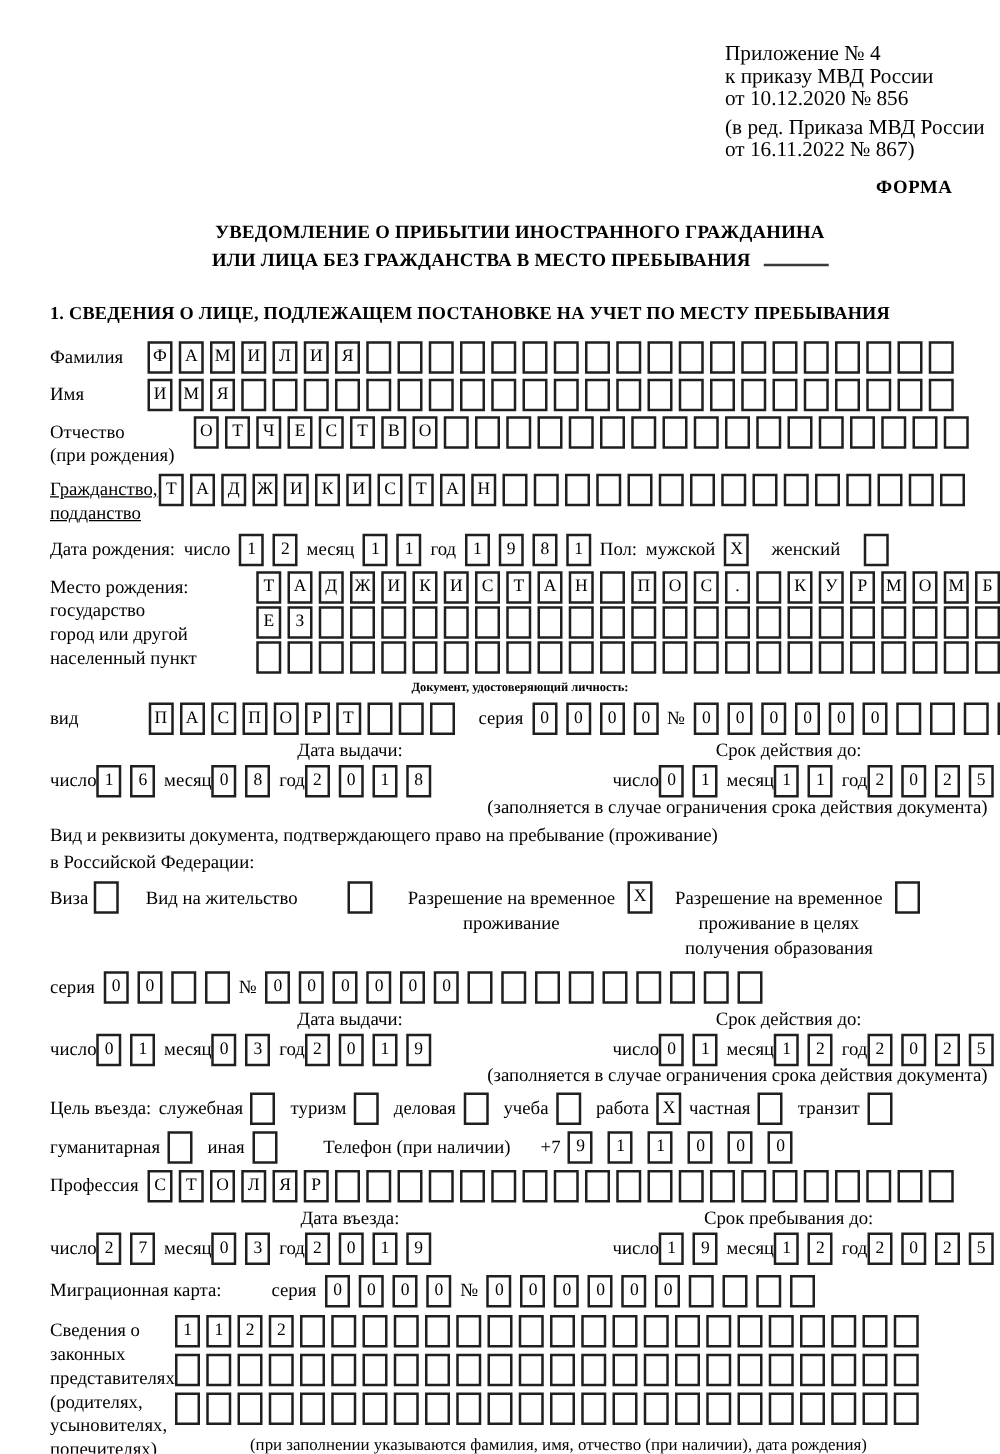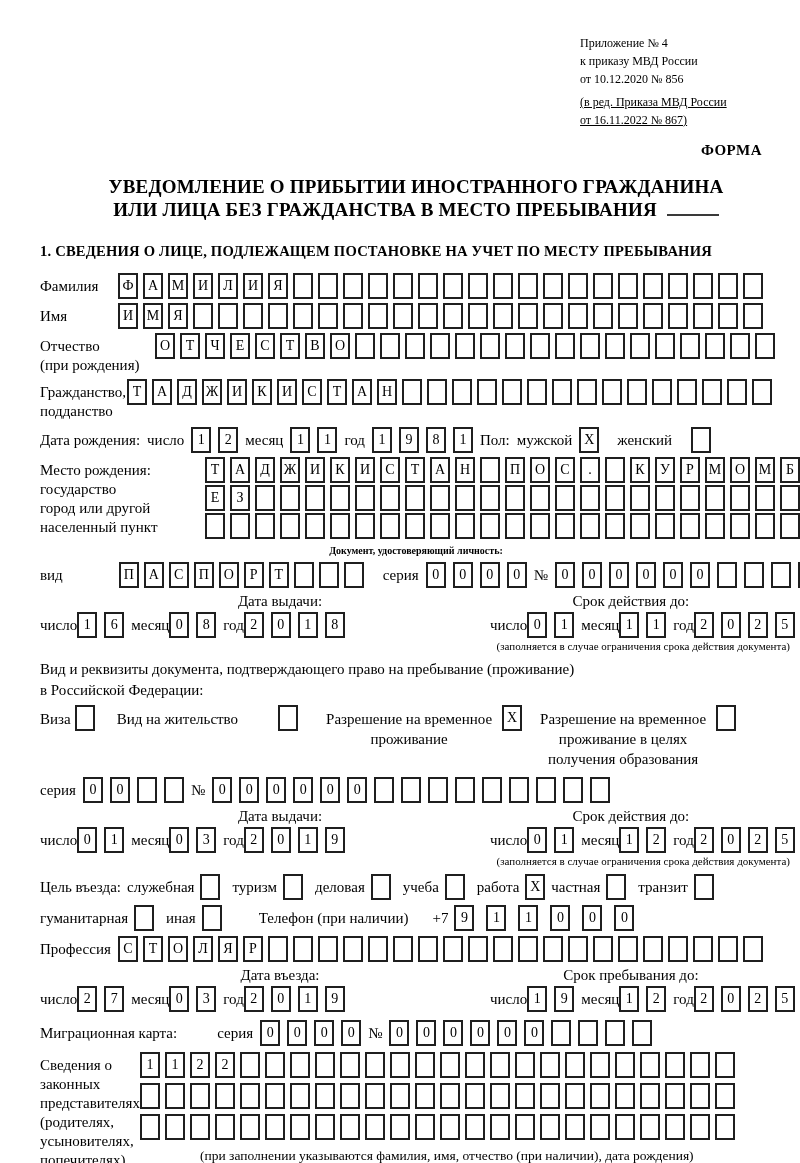--- a/index.html
+++ b/index.html
@@ -6,44 +6,44 @@
   html,body { margin:0; padding:0; }
   body {
     width:800px; height:1163px; overflow:hidden;
     background:#ffffff; color:#000;
     font-family:"Liberation Serif","DejaVu Serif",serif;
     font-size:15px;
   }
   .page { width:800px; height:1163px; padding:34px 8px 0 40px; }
 
   
-  .hdr { margin-left:540px; font-size:12px; line-height:18px; }
-  .hdr .amend { margin-top:5px;text-decoration:underline; }
+  .hdr { margin-left:540px; font-size:17px; line-height:18px; }
+  .hdr .amend { margin-top:5px; }
   .forma { margin-top:13px; padding-right:30px; text-align:right; font-weight:bold; font-size:15px; letter-spacing:0.5px; }
 
-  .title { margin-top:16px; text-align:center; font-weight:bold; font-size:19px; line-height:23px; letter-spacing:0.2px; }
+  .title { margin-top:16px; text-align:center; font-weight:bold; font-size:15px; line-height:23px; letter-spacing:0.2px; }
   .title-underline { display:inline-block; width:52px; border-bottom:2px solid #3a3a3a; margin-left:10px; }
 
   .sec-heading { margin-top:22px; margin-bottom:13px; font-weight:bold; font-size:14.6px; letter-spacing:0.2px; }
 
   .row { display:flex; align-items:flex-start; margin-bottom:4px; }
   .lbl { flex:none; padding-top:4px; line-height:19px; }
   .lbl div { white-space:nowrap; }
   .cells { display:flex; flex:none; }
   .cell {
     flex:none; width:20px; height:26px; margin-right:5px;
     border:2px solid #1f1f1f; background:#fff;
     display:flex; align-items:center; justify-content:center;
     font-size:14px; font-weight:normal;
   }
   .dcells .cell { margin-right:7px; }
   .cb { margin-right:0; }
 
   .w78  { width:78px; }
-  .w87  { width:87px; }
+  .w87  { width:87px;text-decoration:underline; }
   .w115 { width:115px; }
   .w165 { width:165px; }
   .w100 { width:100px; }
 
   .stack { display:flex; flex-direction:column; }
   .stack .cells { margin-bottom:2px; }
 
   .center-bold { text-align:center; font-weight:bold; margin:2px 0 6px 0; font-size:10px; }
 
   .inline { display:flex; align-items:center; }
@@ -51,21 +51,21 @@
   .gap12 { margin-left:12px; }
   .gap18 { margin-left:18px; }
 
   .two-col { display:flex; }
   .col-left { width:420px; flex:none; }
   .col-right { flex:1; }
   .date-hdr { text-align:center; line-height:18px; }
   .date-hdr.left { padding-left:60px; }
   .date-line { display:flex; align-items:center; margin-top:2px; }
   .col-right .date-line { padding-left:30px; }
-  .footnote { text-align:right; font-size:11px; line-height:17px; padding-right:2px; margin-bottom:4px; }
+  .footnote { text-align:right; font-size:15px; line-height:17px; padding-right:2px; margin-bottom:4px; }
 
   .intro { line-height:21px; margin-top:3px; }
 
   .checkrow { display:flex; align-items:flex-start; margin-top:4px; margin-bottom:8px; }
   .checkrow .opt { display:flex; align-items:flex-start; }
   .opt .olbl { line-height:20px; padding-top:4px; }
   .opt .olbl.c { text-align:center; }
   .opt .cell { margin-left:10px; }
 
   .purpose { display:flex; align-items:center; margin-bottom:5px; }

